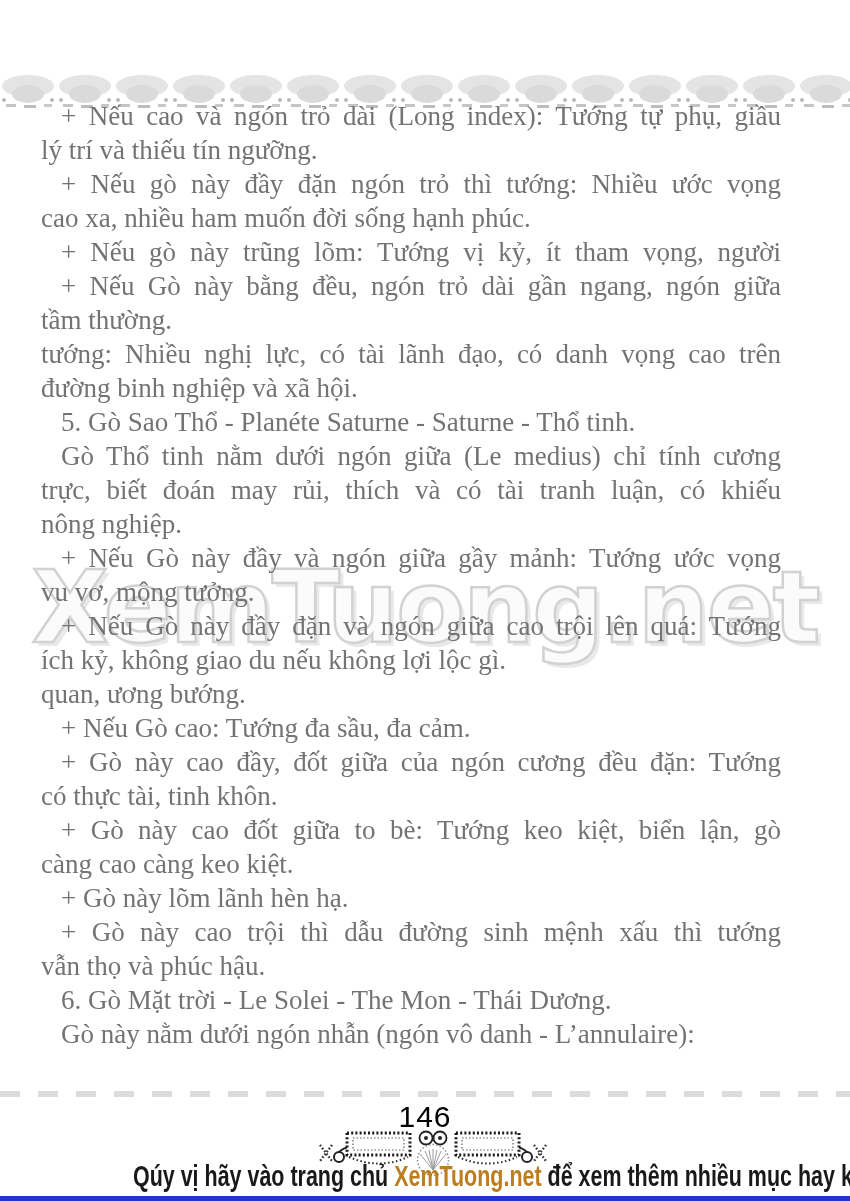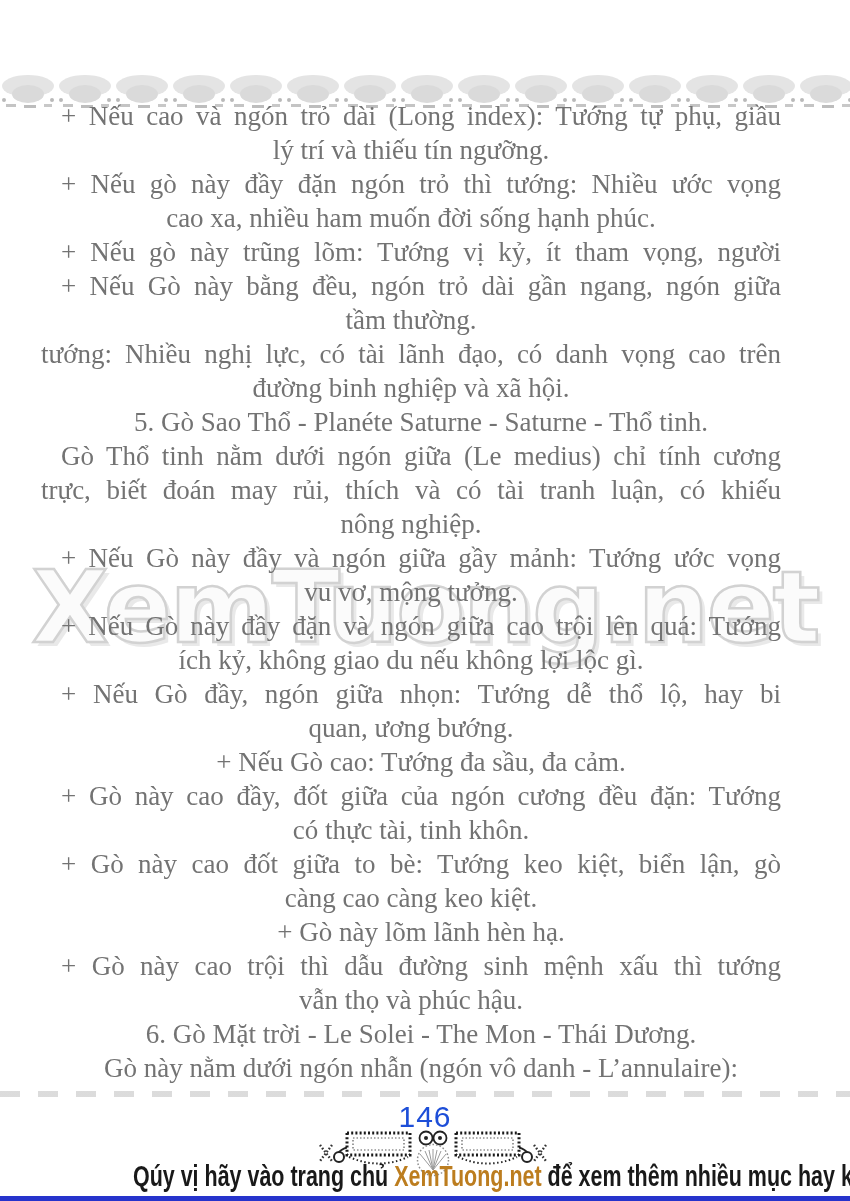--- a/index.html
+++ b/index.html
@@ -7,40 +7,40 @@
     position:relative;width:850px;height:1201px;background:#ffffff;
     overflow:hidden;font-family:"Liberation Serif", serif;color:#171717;
   }
   
   .top-lace{position:absolute;top:74px;left:0;width:850px;height:38px;}
   
   .text-block{
     position:absolute;top:99px;left:41px;width:740px;z-index:2;
     font-size:27px;line-height:34px;color:#737373;
   }
-  .line{width:740px;white-space:nowrap;text-align:center;}
+  .line{width:740px;white-space:nowrap;}
   .line.jl{white-space:normal;text-align:justify;text-align-last:justify;}
   .line.ind{text-indent:20px;}
   
   .watermark{
     position:absolute;top:549px;left:0;width:850px;text-align:center;z-index:1;
     font-family:"DejaVu Sans", sans-serif;font-weight:bold;font-size:100px;
     letter-spacing:-2px;color:#fbfbfb;
     -webkit-text-stroke:2.5px #d2d2d2;
     text-shadow:4px 4px 0 #e9e9e9;
     user-select:none;
   }
   
   .bottom-dashes{
     position:absolute;top:1091px;left:0;width:850px;height:6px;opacity:.6;
     background:repeating-linear-gradient(90deg,#c4c4c4 0 20px,transparent 20px 38px);
   }
   .page-number{
     position:absolute;top:1100px;left:0;width:850px;text-align:center;z-index:2;
-    font-family:"Liberation Sans", sans-serif;font-size:30px;color:#1d4ed8;letter-spacing:1px;
+    font-family:"Liberation Sans", sans-serif;font-size:30px;color:#000000;letter-spacing:1px;
   }
   .ornament{position:absolute;top:1127px;left:316px;z-index:1;}
   .footer{
     position:absolute;top:1160px;left:0;width:850px;text-align:center;z-index:3;
     font-family:"Liberation Sans", sans-serif;font-weight:bold;font-size:29px;
     color:#191919;white-space:nowrap;
   }
   .footer .squeeze{display:inline-block;transform:scaleX(.74);transform-origin:50% 50%;}
   .bottom-line{position:absolute;left:0;bottom:0;width:850px;height:5px;z-index:4;}
 </style>
@@ -79,21 +79,20 @@
       <div class="line jl">tướng: Nhiều nghị lực, có tài lãnh đạo, có danh vọng cao trên</div>
       <div class="line">đường binh nghiệp và xã hội.</div>
       <div class="line ind">5. Gò Sao Thổ - Planéte Saturne - Saturne - Thổ tinh.</div>
       <div class="line ind jl">Gò Thổ tinh nằm dưới ngón giữa (Le medius) chỉ tính cương</div>
       <div class="line jl">trực, biết đoán may rủi, thích và có tài tranh luận, có khiếu</div>
       <div class="line">nông nghiệp.</div>
       <div class="line ind jl">+ Nếu Gò này đầy và ngón giữa gầy mảnh: Tướng ước vọng</div>
       <div class="line">vu vơ, mộng tưởng.</div>
       <div class="line ind jl">+ Nếu Gò này đầy đặn và ngón giữa cao trội lên quá: Tướng</div>
       <div class="line">ích kỷ, không giao du nếu không lợi lộc gì.</div>
-      <div class="line ind jl">+ Nếu Gò đầy, ngón giữa nhọn: Tướng dễ thổ lộ, hay bi</div>
       <div class="line">quan, ương bướng.</div>
       <div class="line ind">+ Nếu Gò cao: Tướng đa sầu, đa cảm.</div>
       <div class="line ind jl">+ Gò này cao đầy, đốt giữa của ngón cương đều đặn: Tướng</div>
       <div class="line">có thực tài, tinh khôn.</div>
       <div class="line ind jl">+ Gò này cao đốt giữa to bè: Tướng keo kiệt, biển lận, gò</div>
       <div class="line">càng cao càng keo kiệt.</div>
       <div class="line ind">+ Gò này lõm lãnh hèn hạ.</div>
       <div class="line ind jl">+ Gò này cao trội thì dẫu đường sinh mệnh xấu thì tướng</div>
       <div class="line">vẫn thọ và phúc hậu.</div>
       <div class="line ind">6. Gò Mặt trời - Le Solei - The Mon - Thái Dương.</div>

